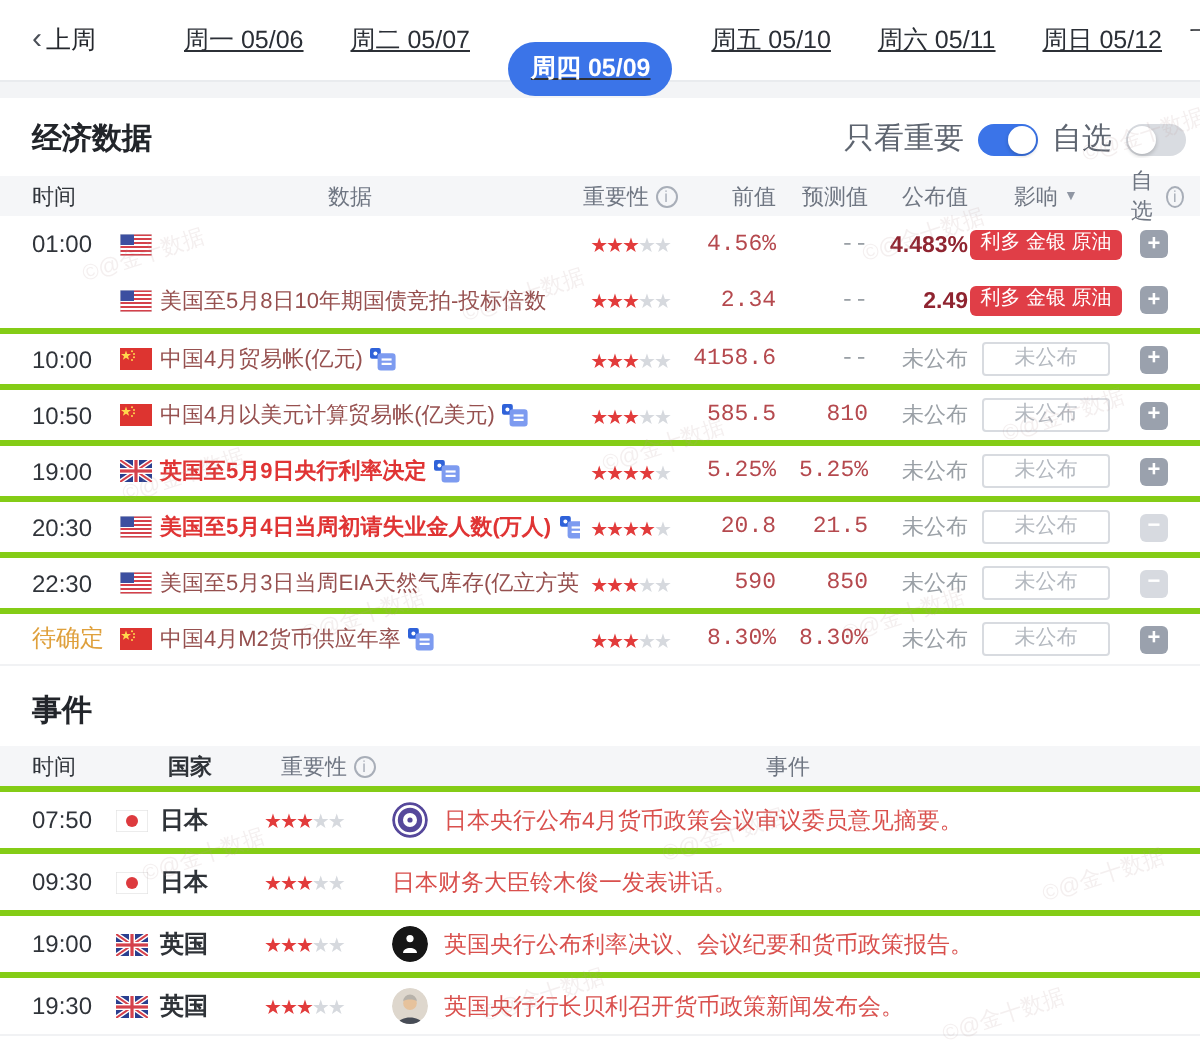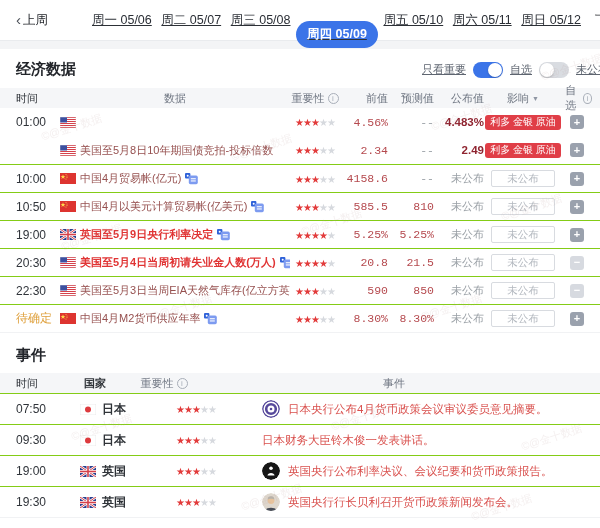--- a/index.html
+++ b/index.html
@@ -28,33 +28,33 @@
   .tab{font-size:12.5px;color:#2b2f36;cursor:pointer;padding:5px 4px;white-space:nowrap;}
   .tab.sel{background:var(--blue);color:#fff;font-weight:bold;
            padding:5px 11px;border-radius:14px;margin-top:29px;}
   .next{width:5px;overflow:hidden;white-space:nowrap;font-size:12.5px;
         color:#24272c;flex:none;cursor:pointer;}
   .band{height:8px;background:#f3f4f6;}
   
   .section-head{display:flex;align-items:center;justify-content:space-between;
                 padding:11px 0 9px 16px;}
   .section-head h2{font-size:15px;font-weight:bold;color:#22252a;}
-  .filters{display:flex;align-items:center;gap:7px;font-size:11px;color:#5e6570;
-           overflow:hidden;flex:none;width:178px;text-decoration:underline;}
+  .filters{display:flex;align-items:center;gap:7px;font-size:15px;color:#5e6570;
+           overflow:hidden;flex:none;width:178px;}
   .toggle{width:30px;height:16px;border-radius:9px;position:relative;flex:none;cursor:pointer;}
   .toggle .knob{width:14px;height:14px;border-radius:50%;background:#fff;
                 position:absolute;top:1px;box-shadow:0 1px 2px rgba(0,0,0,.2);}
   .toggle.on{background:var(--blue);} .toggle.on .knob{right:1px;}
   .toggle.off{background:#d9dce1;} .toggle.off .knob{left:1px;}
   .flabel{white-space:nowrap;}
   .flabel.clip{width:30px;overflow:hidden;flex:none;}
   
   .thead{display:flex;align-items:center;height:20px;background:#f5f6f8;
          font-size:11px;color:var(--head-text);}
-  .row{display:flex;align-items:center;border-top:1px solid #84cc16;}
+  .row{display:flex;align-items:center;border-top:3px solid #84cc16;}
   .econ-row{height:28px;}
   .econ-row.first,.econ-row.grouped{border-top:none;}
   .econ-table{border-bottom:1px solid #f1f2f4;}
   .ev-table{border-bottom:1px solid #f1f2f4;}
   .thead,.row{padding:0 8px 0 16px;}
   .c-time{width:44px;flex:none;color:#30343a;}
   .c-time.pending{color:var(--pending-orange);}
   .c-name{flex:1;display:flex;align-items:center;gap:4px;overflow:hidden;min-width:0;}
   .nm{font-size:11px;color:var(--name-red);white-space:nowrap;}
   .nm.imp{color:var(--name-imp);font-weight:bold;}
@@ -80,41 +80,40 @@
        padding:0;font-weight:bold;}
   .fav.add{background:#9aa1ad;} .fav.rem{background:#d7dae0;}
   .th-c{text-align:center;display:flex;align-items:center;justify-content:center;gap:3px;}
   .info{display:inline-block;width:11px;height:11px;border:1px solid #a8aeb8;
         border-radius:50%;color:#a8aeb8;font-size:8px;line-height:9px;
         text-align:center;font-style:normal;}
   .caret{font-size:7px;color:#8f96a3;}
   .flag{flex:none;display:inline-flex;line-height:0;}
   .rel{flex:none;display:inline-flex;line-height:0;cursor:pointer;}
   
-  .ev-row{height:31px;gap:22px;}
+  .ev-row{height:31px;}
   .e-time{width:42px;flex:none;color:#30343a;}
   .e-country{width:74px;flex:none;display:flex;align-items:center;gap:6px;color:#2f3338;font-weight:bold;}
   .e-stars{width:64px;flex:none;white-space:nowrap;}
   .e-event{flex:1;display:flex;align-items:center;gap:8px;overflow:hidden;}
   .etext{color:#d9504d;font-size:11.5px;white-space:nowrap;}
   .avatar{width:18px;height:18px;border-radius:50%;overflow:hidden;flex:none;
           display:inline-flex;line-height:0;}
 </style>
 </head>
 <body>
 
 <header class="tabbar">
   <div class="prev">
     <span class="chev">‹</span>
     <span>上周</span>
   </div>
   <nav class="tabs" id="tabs">
       <div class="tab">周一 05/06</div>
       <div class="tab">周二 05/07</div>
-      <div class="tab">周三 05/08</div>
       <div class="tab sel">周四 05/09</div>
       <div class="tab">周五 05/10</div>
       <div class="tab">周六 05/11</div>
       <div class="tab">周日 05/12</div>
     </nav>
   <div class="next">
     <span>下周</span>
   </div>
 </header>
 <div class="band"></div>

